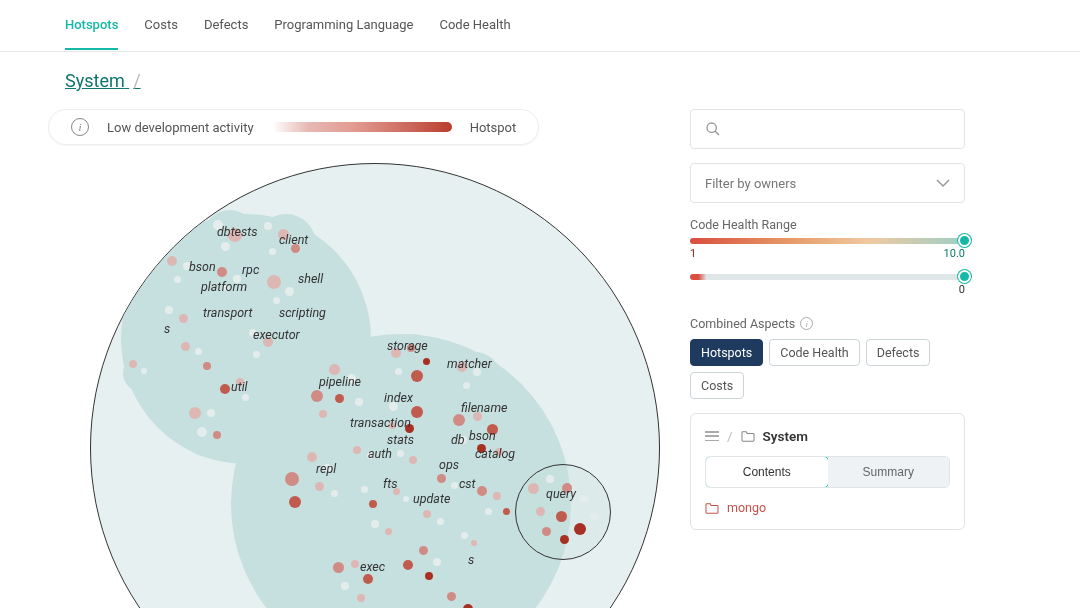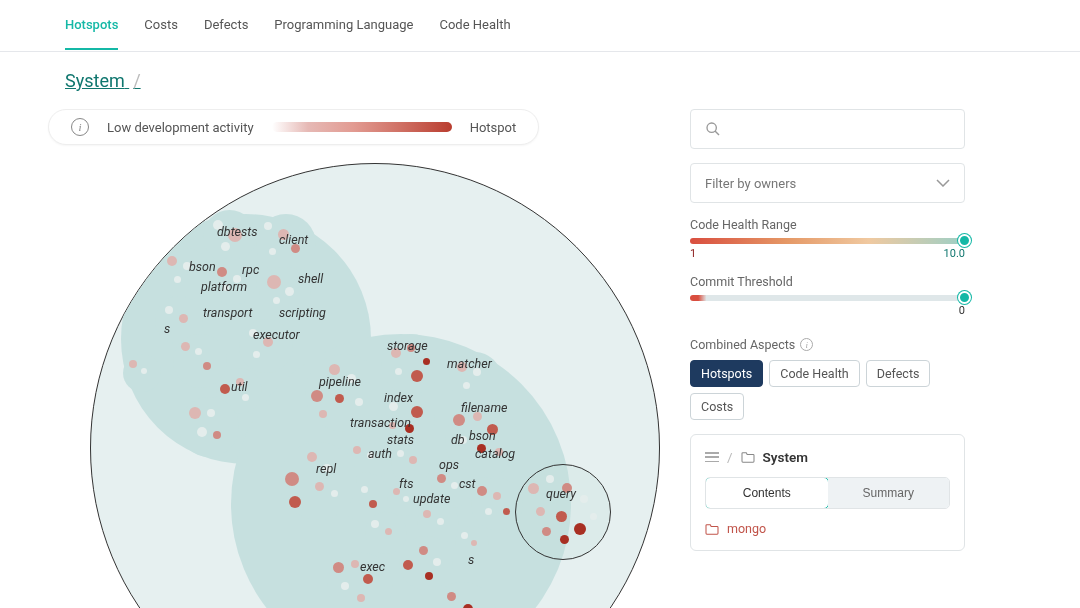--- a/index.html
+++ b/index.html
@@ -287,21 +287,21 @@
           <div class="lbl" style="left:293px; top:226px;">index</div>
           <div class="lbl" style="left:370px; top:236px;">filename</div>
           <div class="lbl" style="left:259px; top:251px;">transaction</div>
           <div class="lbl" style="left:378px; top:264px;">bson</div>
           <div class="lbl" style="left:296px; top:268px;">stats</div>
           <div class="lbl" style="left:360px; top:268px;">db</div>
           <div class="lbl" style="left:277px; top:282px;">auth</div>
           <div class="lbl" style="left:384px; top:282px;">catalog</div>
           <div class="lbl" style="left:225px; top:297px;">repl</div>
           <div class="lbl" style="left:348px; top:293px;">ops</div>
-          <div class="lbl" style="left:308px; top:312px;">fts</div>
+          <div class="lbl" style="left:292px; top:312px;">fts</div>
           <div class="lbl" style="left:368px; top:312px;">cst</div>
           <div class="lbl" style="left:322px; top:327px;">update</div>
           <div class="lbl" style="left:455px; top:322px;">query</div>
           <div class="lbl" style="left:269px; top:378px;margin-top:17px;">exec</div>
           <div class="lbl" style="left:377px; top:388px;">s</div>
         </div>
       </div>
     </div>
 
     <div class="right">
@@ -324,21 +324,20 @@
         <div class="track-health">
             <div class="handle"></div>
           </div>
         <div class="range-labels">
             <span>1</span>
             <span class="max">10.0</span>
           </div>
       </div>
 
       <div class="slider-group">
-        <div class="slabel">Commit Threshold</div>
         <div class="track-commit">
             <div class="handle"></div>
           </div>
         <div class="range-labels">
             <span></span>
             <span class="right-val">0</span>
           </div>
       </div>
 
       <div style="margin-top:6px;">

